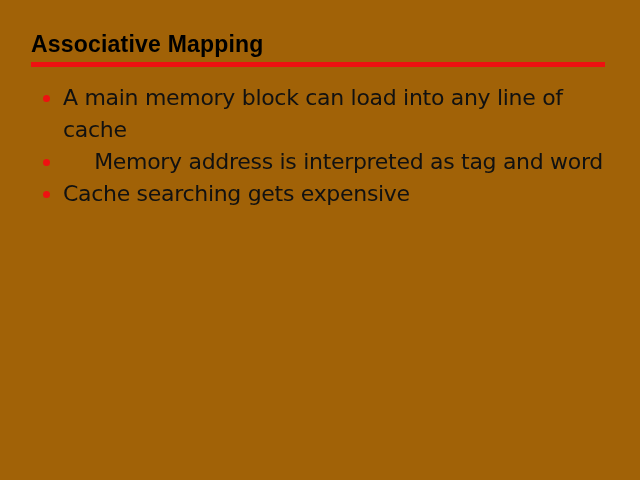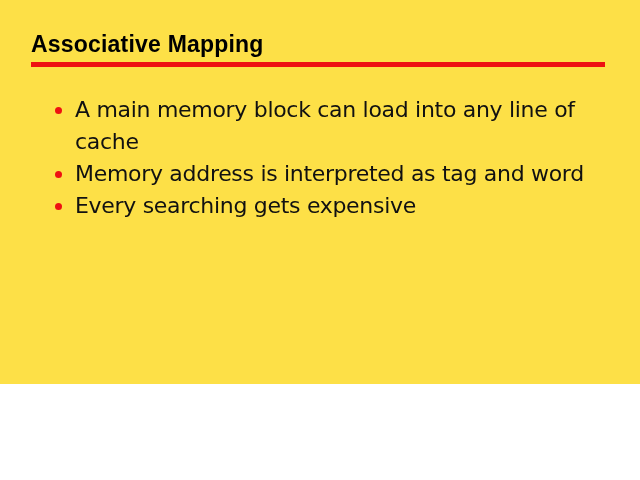--- a/index.html
+++ b/index.html
@@ -10,22 +10,22 @@
     width: 640px;
     height: 480px;
     background: #ffffff;
     font-family: "DejaVu Sans", sans-serif;
     overflow: hidden;
   }
 
   .slide {
     position: relative;
     width: 640px;
-    height: 384px;
-    background: #fde047;
+    height: 480px;
+    background: #a16207;
     box-sizing: border-box;
   }
 
   
   .title-block {
     position: absolute;
     left: 31px;
     top: 31px;
     width: 574px;
   }
@@ -49,21 +49,21 @@
     background: #ee1111;
   }
 
   
   .bullet-list {
     position: absolute;
     left: 40px;
     top: 82px;
     width: 580px;
     list-style: none;
-    margin: 12px;
+    margin: 0;
     padding: 0;
   }
 
   .bullet-item {
     position: relative;
     padding-left: 23px;
     margin: 0 0 0 0;
     font-family: "DejaVu Sans", sans-serif;
     font-size: 22px;
     font-weight: normal;
@@ -81,21 +81,21 @@
     border-radius: 50%;
     background: #ee1111;
   }
 
   .bullet-text {
     display: block;
   }
 
   
   .bullet-item.wrap-1 .bullet-text { max-width: 506px; }
-  .bullet-item.wrap-2 .bullet-text { max-width: 540px; }
+  .bullet-item.wrap-2 .bullet-text { max-width: 540px; text-align: right; }
 </style>
 </head>
 <body>
 
 <div class="slide">
 
   <div class="title-block">
     <h1 class="slide-title">Associative Mapping</h1>
     <div class="title-rule"></div>
   </div>
@@ -109,18 +109,18 @@
 
     <li class="bullet-item wrap-2">
       <span class="bullet-marker"></span>
       <span class="bullet-text">Memory address is interpreted as tag and word</span>
     </li>
 
 
 
     <li class="bullet-item">
       <span class="bullet-marker"></span>
-      <span class="bullet-text">Every searching gets expensive</span>
+      <span class="bullet-text">Cache searching gets expensive</span>
     </li>
 
   </ul>
 
 </div>
 
 </body></html>

